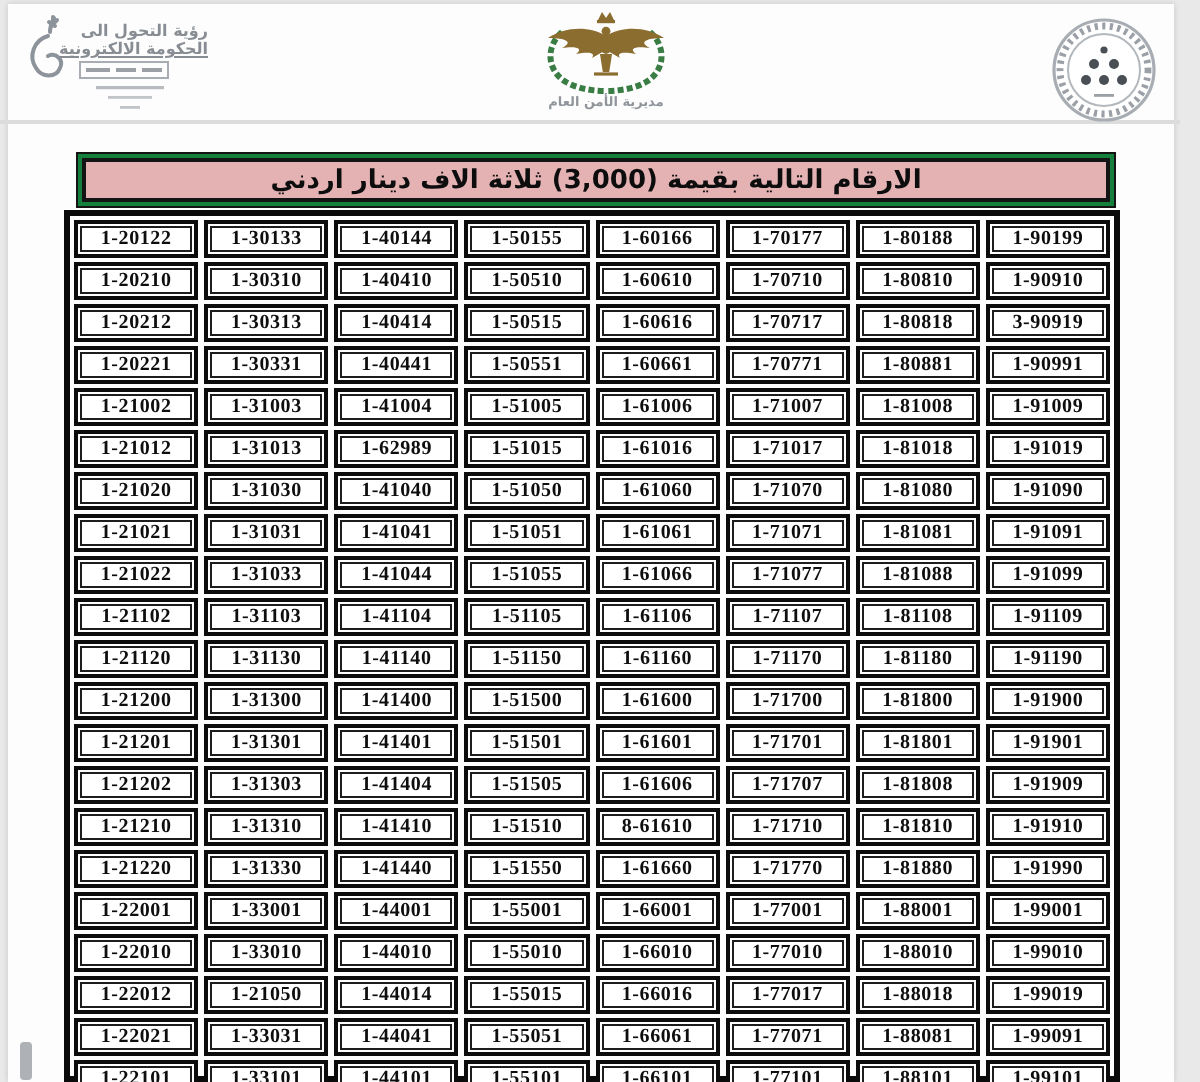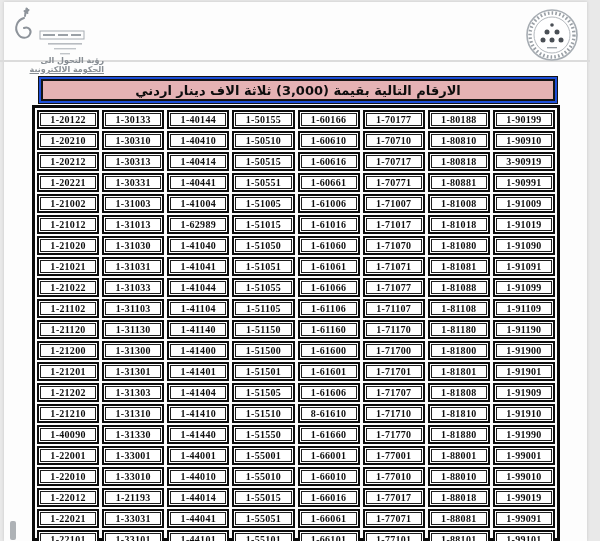--- a/index.html
+++ b/index.html
@@ -7,26 +7,26 @@
   .screen{position:relative;width:600px;height:541px;background:#e9e9e9;overflow:hidden;}
   .doc{position:absolute;left:4px;top:2px;right:13px;bottom:0;background:#fdfdfd;box-shadow:0 0 3px rgba(0,0,0,.15);}
   .fold-line{position:absolute;left:0;right:10px;top:60px;height:2px;background:#dcdcdc;}
 
   
   .logo-left{position:absolute;left:10px;top:5px;width:96px;height:56px;}
   .logo-center{position:absolute;left:261px;top:3px;width:84px;height:60px;text-align:center;}
   .logo-right{position:absolute;left:523px;top:7px;width:58px;height:58px;}
   .emblem-caption{position:absolute;left:0;right:0;top:44px;font:bold 6.5px "DejaVu Sans",sans-serif;color:#8f959b;letter-spacing:.5px;direction:rtl;}
   .egov-lines{position:absolute;right:2px;top:6px;text-align:right;direction:rtl;color:#878d93;}
-  .egov-lines .l1{font:bold 8px "DejaVu Sans",sans-serif;line-height:9px;margin-top:45px;}
+  .egov-lines .l1{font:bold 8px "DejaVu Sans",sans-serif;line-height:9px;}
   .egov-lines .l2{font:bold 8px "DejaVu Sans",sans-serif;line-height:9px;text-decoration:underline;}
 
   
   .banner{position:absolute;left:38px;top:76px;width:520px;height:28px;box-sizing:border-box;
-          border:1px solid #141414;background:#1d4ed8;padding:2px;}
+          border:1px solid #141414;background:#15803d;padding:2px;}
   .banner-inner{height:100%;box-sizing:border-box;border:2px solid #141414;background:#e5b2b4;
           display:flex;align-items:center;justify-content:center;direction:rtl;
           font:bold 13px "DejaVu Sans",sans-serif;color:#0d0d0d;letter-spacing:.2px;}
 
   
   .table-frame{position:absolute;left:32px;top:105px;width:528px;bottom:0;box-sizing:border-box;
           border:3px solid #0a0a0a;background:#fdfdfd;padding:2px;text-align:center;}
   .grid{display:grid;width:100%;height:100%;grid-template-columns:repeat(8,1fr);
           grid-template-rows:repeat(23,1fr);column-gap:3px;row-gap:2px;}
   .row{display:contents;}
@@ -60,20 +60,44 @@
         <rect x="44" y="43" width="22" height="1.4" opacity="0.6"></rect>
         <rect x="50" y="48" width="10" height="1.4" opacity="0.6"></rect>
       </g>
     </svg>
     <div class="egov-lines">
       <div class="l1">رؤية التحول الى</div>
       <div class="l2">الحكومة الالكترونية</div>
     </div>
   </div>
 
+  <div class="logo-center">
+    <svg width="84" height="44" viewBox="0 0 84 44">
+
+      <g fill="#8a6d2f">
+        <path d="M38,7 l2,-4 2,3 2,-3 2,4 z"></path>
+        <rect x="37.5" y="7" width="9" height="1.6"></rect>
+      </g>
+
+      <g stroke="#3a7d44" stroke-width="3" fill="none" stroke-dasharray="3,1.6">
+        <path d="M20,13 C12,20 12,32 22,38 C28,41.5 36,42.5 42,42.5"></path>
+        <path d="M64,13 C72,20 72,32 62,38 C56,41.5 48,42.5 42,42.5"></path>
+      </g>
+
+      <g fill="#8a6d2f">
+        <path d="M42,15 C34,10 22,10 13,16 C22,16 26,18 20,21 C27,20 31,21 27,24 C33,23 37,23 35,26 L42,22 z"></path>
+        <path d="M42,15 C50,10 62,10 71,16 C62,16 58,18 64,21 C57,20 53,21 57,24 C51,23 47,23 49,26 L42,22 z"></path>
+        <ellipse cx="42" cy="19" rx="3.4" ry="5"></ellipse>
+        <path d="M39,24 l6,0 -1.4,9 -3.2,0 z"></path>
+        <circle cx="42" cy="12.6" r="2.2"></circle>
+      </g>
+      <path d="M36,34 l12,0" stroke="#8a6d2f" stroke-width="1.6"></path>
+    </svg>
+    <div class="emblem-caption">مديرية الأمن العام</div>
+  </div>
 
   <div class="logo-right">
     <svg width="58" height="58" viewBox="0 0 58 58">
       <circle cx="29" cy="28" r="25" fill="#ffffff" stroke="#a7adb3" stroke-width="1.6"></circle>
       <circle cx="29" cy="28" r="22" fill="none" stroke="#9aa0a6" stroke-width="3.4" stroke-dasharray="1.6,2.2"></circle>
       <circle cx="29" cy="28" r="18" fill="#fff" stroke="#b3b8bd" stroke-width="1"></circle>
       <g fill="#4a4f55">
         <circle cx="29" cy="18" r="1.8"></circle>
         <circle cx="24" cy="25" r="2.5"></circle>
         <circle cx="34" cy="25" r="2.5"></circle>
@@ -340,21 +364,21 @@
           </div><div class="cell">
             <div class="cell-inner">8-61610</div>
           </div><div class="cell">
             <div class="cell-inner">1-71710</div>
           </div><div class="cell">
             <div class="cell-inner">1-81810</div>
           </div><div class="cell">
             <div class="cell-inner">1-91910</div>
           </div></div>
         <div class="row"><div class="cell">
-            <div class="cell-inner">1-40090</div>
+            <div class="cell-inner">1-21220</div>
           </div><div class="cell">
             <div class="cell-inner">1-31330</div>
           </div><div class="cell">
             <div class="cell-inner">1-41440</div>
           </div><div class="cell">
             <div class="cell-inner">1-51550</div>
           </div><div class="cell">
             <div class="cell-inner">1-61660</div>
           </div><div class="cell">
             <div class="cell-inner">1-71770</div>
@@ -393,21 +417,21 @@
           </div><div class="cell">
             <div class="cell-inner">1-77010</div>
           </div><div class="cell">
             <div class="cell-inner">1-88010</div>
           </div><div class="cell">
             <div class="cell-inner">1-99010</div>
           </div></div>
         <div class="row"><div class="cell">
             <div class="cell-inner">1-22012</div>
           </div><div class="cell">
-            <div class="cell-inner">1-21193</div>
+            <div class="cell-inner">1-21050</div>
           </div><div class="cell">
             <div class="cell-inner">1-44014</div>
           </div><div class="cell">
             <div class="cell-inner">1-55015</div>
           </div><div class="cell">
             <div class="cell-inner">1-66016</div>
           </div><div class="cell">
             <div class="cell-inner">1-77017</div>
           </div><div class="cell">
             <div class="cell-inner">1-88018</div>

